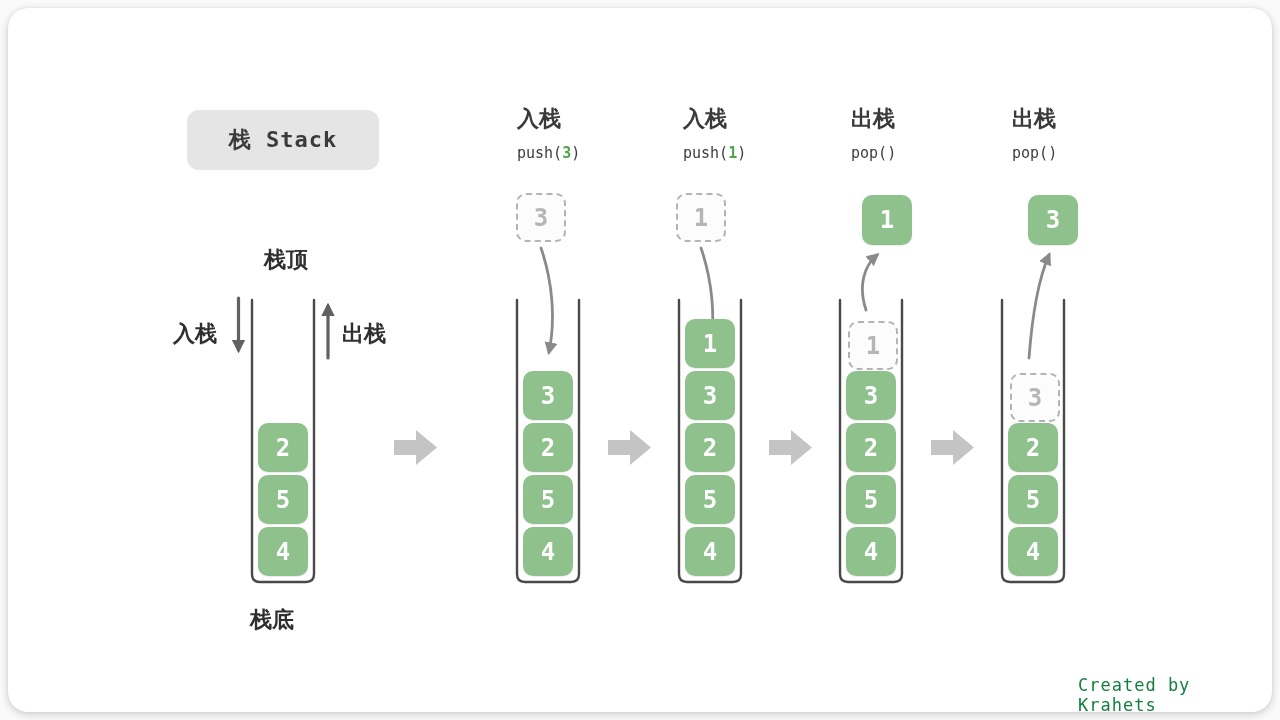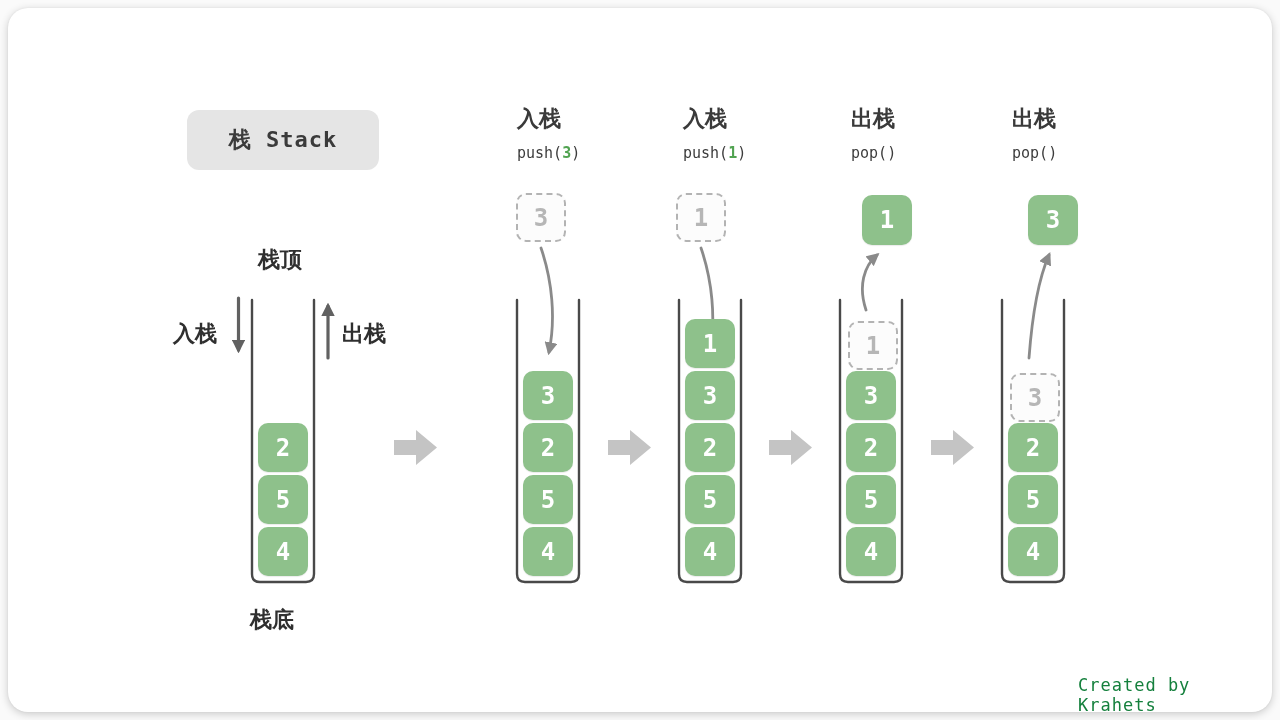--- a/index.html
+++ b/index.html
@@ -90,21 +90,21 @@
   </div>
   <div class="abs op-header" style="left:851px;">
     <div class="op-label">出栈</div>
     <div class="op-code"><span>pop(</span><span class="arg"></span><span>)</span></div>
   </div>
   <div class="abs op-header" style="left:1012px;">
     <div class="op-label">出栈</div>
     <div class="op-code"><span>pop(</span><span class="arg"></span><span>)</span></div>
   </div>
 
-  <div class="abs side-label" style="left:258px;top:245px;width:56px;">栈顶</div>
+  <div class="abs side-label" style="left:258px;top:245px;width:56px;text-align:center;">栈顶</div>
   <div class="abs side-label" style="left:173px;top:319px;">入栈</div>
   <div class="abs side-label" style="left:342px;top:319px;">出栈</div>
   <div class="abs side-label" style="left:244px;top:605px;width:56px;text-align:center;">栈底</div>
 
   <div class="abs cell ghost float-box" style="left:516px;top:193px;">3</div>
   <div class="abs cell ghost float-box" style="left:676px;top:193px;">1</div>
   <div class="abs cell solid float-box" style="left:862px;top:195px;">1</div>
   <div class="abs cell solid float-box" style="left:1028px;top:195px;">3</div>
 
   <div class="abs cell solid" style="left:258px;top:423px;">2</div>

